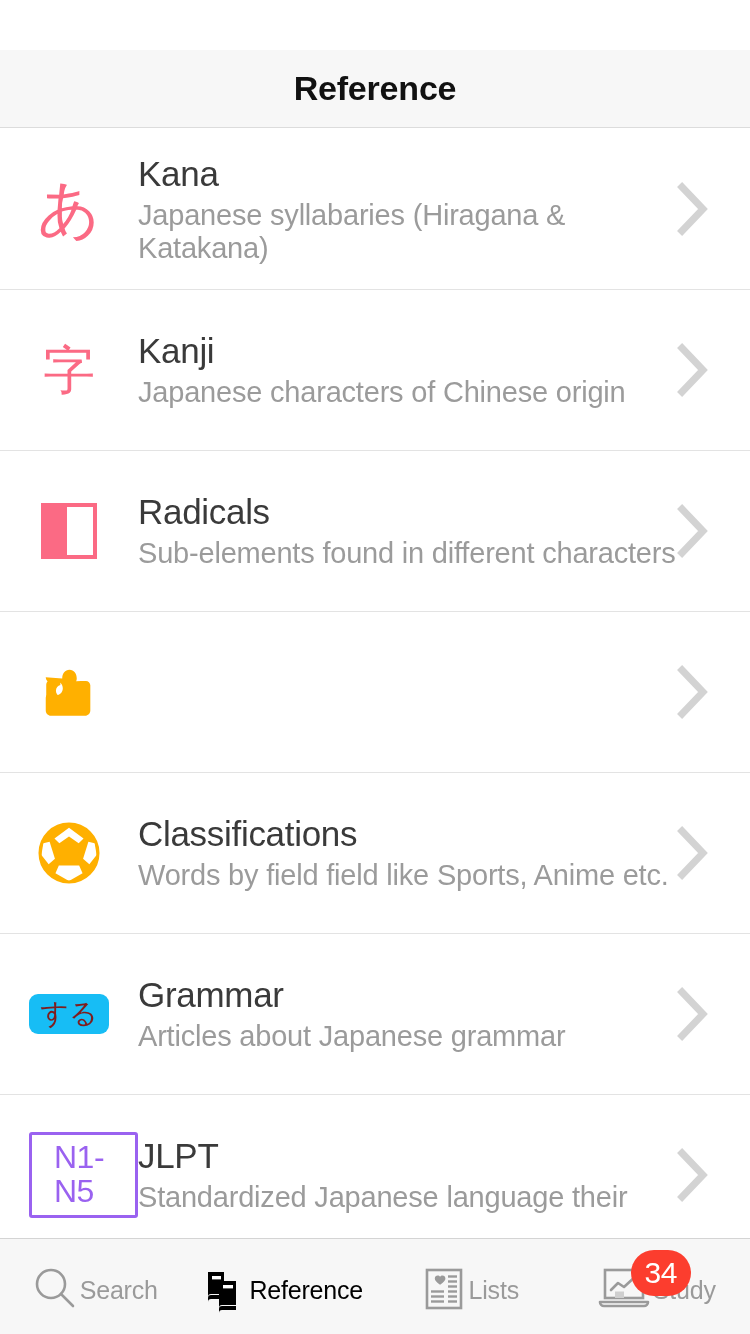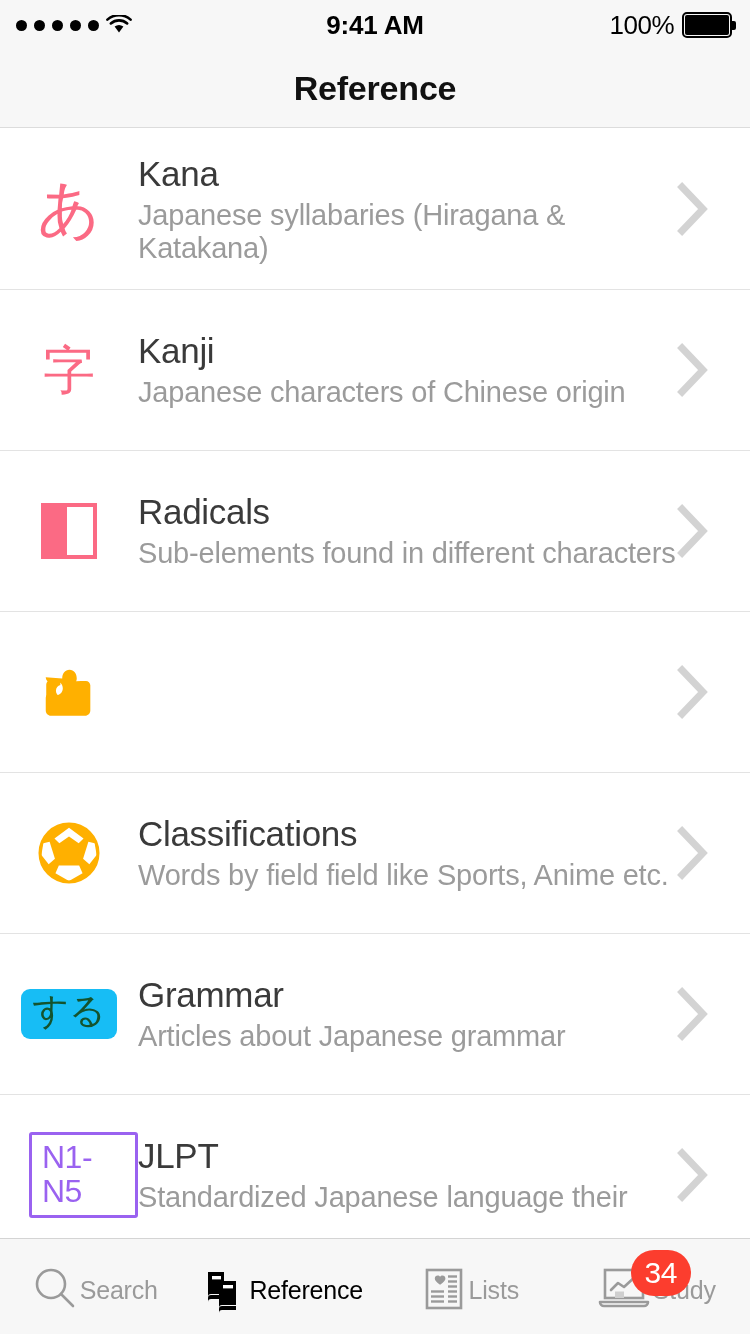--- a/index.html
+++ b/index.html
@@ -90,26 +90,26 @@
     position:absolute; right:4px; top:4px; width:26px; height:48px;
     background:#ffffff;
   }
   .ic-pos { width:62px; height:62px; }
   .ic-ball { width:62px; height:62px; }
   .ic-gram {
     background:#17bdf5; border-radius:9px;
     padding:5px 11px; display:flex; align-items:center; justify-content:center;
   }
   .ic-gram span {
-    color:#14532d; font-size:36px; line-height:1.1;
-    font-family:Liberation Mono, monospace; letter-spacing:0px;
+    color:#7f1d1d; font-size:28px; line-height:1.1;
+    font-family:Liberation Serif, serif; letter-spacing:0px;
   }
   .ic-jlpt {
     border:3px solid #9a62f0; border-radius:3px;
-    padding:6px 10px; display:flex; align-items:center; justify-content:center;margin-left:29px;
+    padding:6px 22px; display:flex; align-items:center; justify-content:center;margin-left:29px;
   }
   .ic-jlpt span {
     color:#9a62f0; font-size:32px; line-height:1.05; letter-spacing:-0.5px;
   }
 
   
   .tabbar {
     position:absolute; left:0; bottom:0; width:750px; height:96px;
     background:#f7f7f7; border-top:1px solid #d4d4d4;
     display:flex; align-items:stretch;
@@ -128,47 +128,20 @@
     background:#fc3d2e; color:#fff;
     display:flex; align-items:center; justify-content:center;
     font-size:30px; padding:0 10px; letter-spacing:-0.5px;
   }
 </style>
 </head>
 <body>
 
 <div id="app">
 
-  <div class="statusbar">
-    <div class="sb-left">
-      <span class="dots">
-        <i class="dot"></i>
-          <i class="dot"></i>
-          <i class="dot"></i>
-          <i class="dot"></i>
-          <i class="dot"></i>
-      </span>
-      <span class="wifi">
-        <svg width="26" height="20" viewBox="0 0 26 20">
-          <path d="M13 17.5 L8.6 11.6 A7.6 7.6 0 0 1 17.4 11.6 Z" fill="#000"></path>
-          <path d="M4.8 8.4 A12.5 12.5 0 0 1 21.2 8.4" stroke="#000" stroke-width="2.6" fill="none" stroke-linecap="round"></path>
-          <path d="M1.4 4.6 A17.5 17.5 0 0 1 24.6 4.6" stroke="#000" stroke-width="2.6" fill="none" stroke-linecap="round"></path>
-        </svg>
-      </span>
-    </div>
-    <div class="sb-center">9:41 AM</div>
-    <div class="sb-right">
-      <span class="battpct">100%</span>
-      <span class="battery">
-        <span class="shell"></span>
-          <span class="fill"></span>
-          <span class="nub"></span>
-      </span>
-    </div>
-  </div>
 
   <div class="navbar">
     <div class="navtitle">Reference</div>
   </div>
 
   <div class="list">
 
     <div class="row">
       <div class="iconwrap">
         <span class="ic-kana">あ</span>

